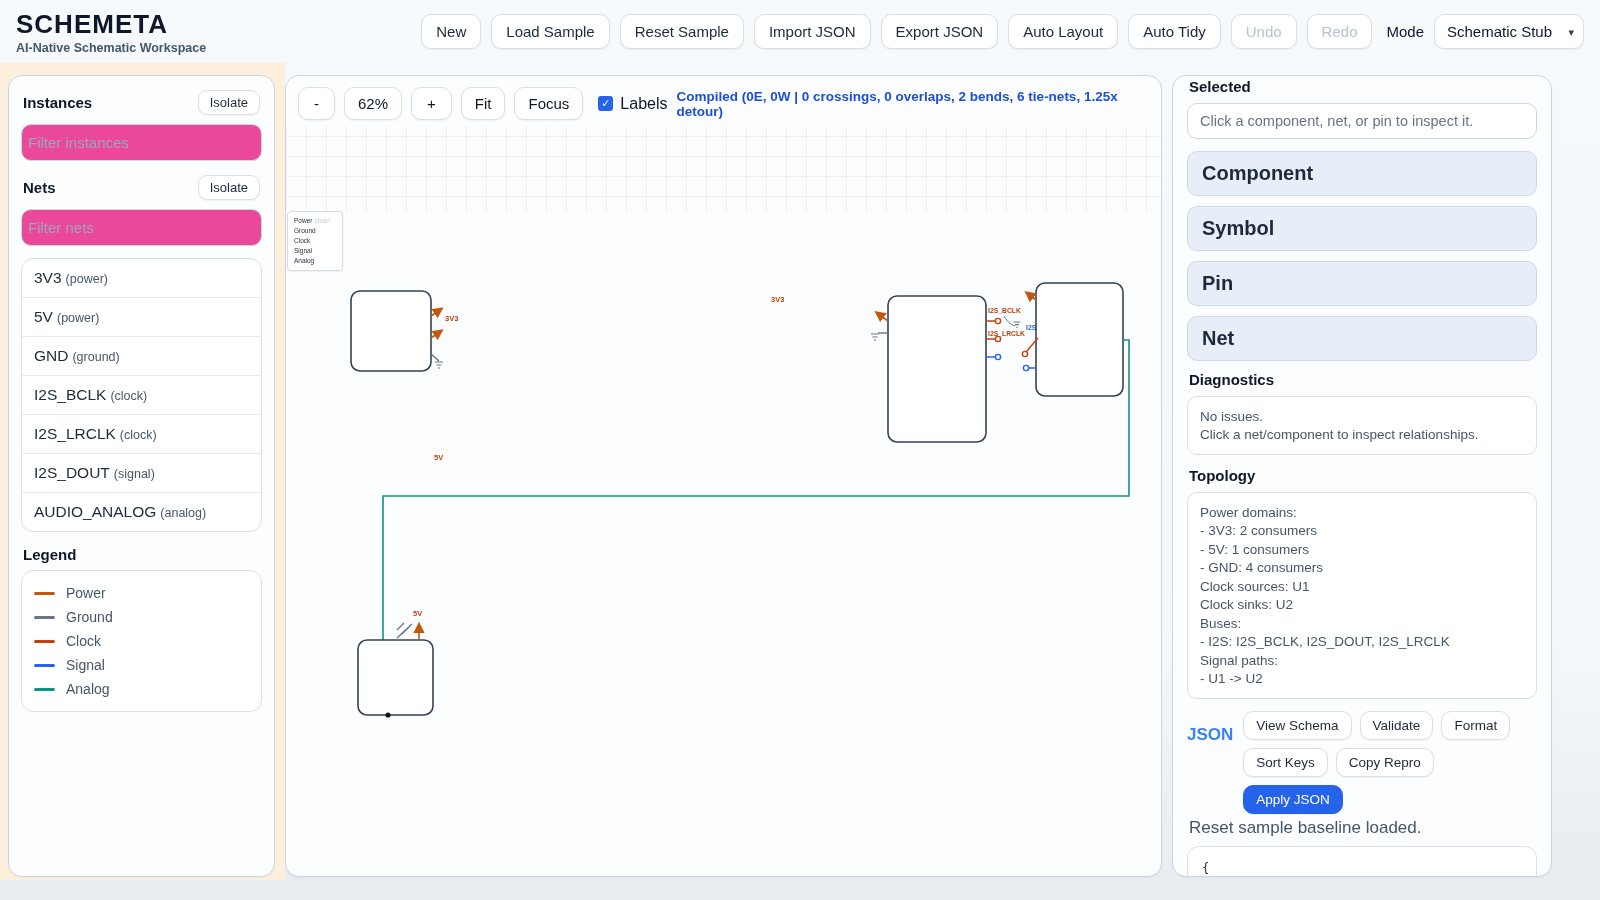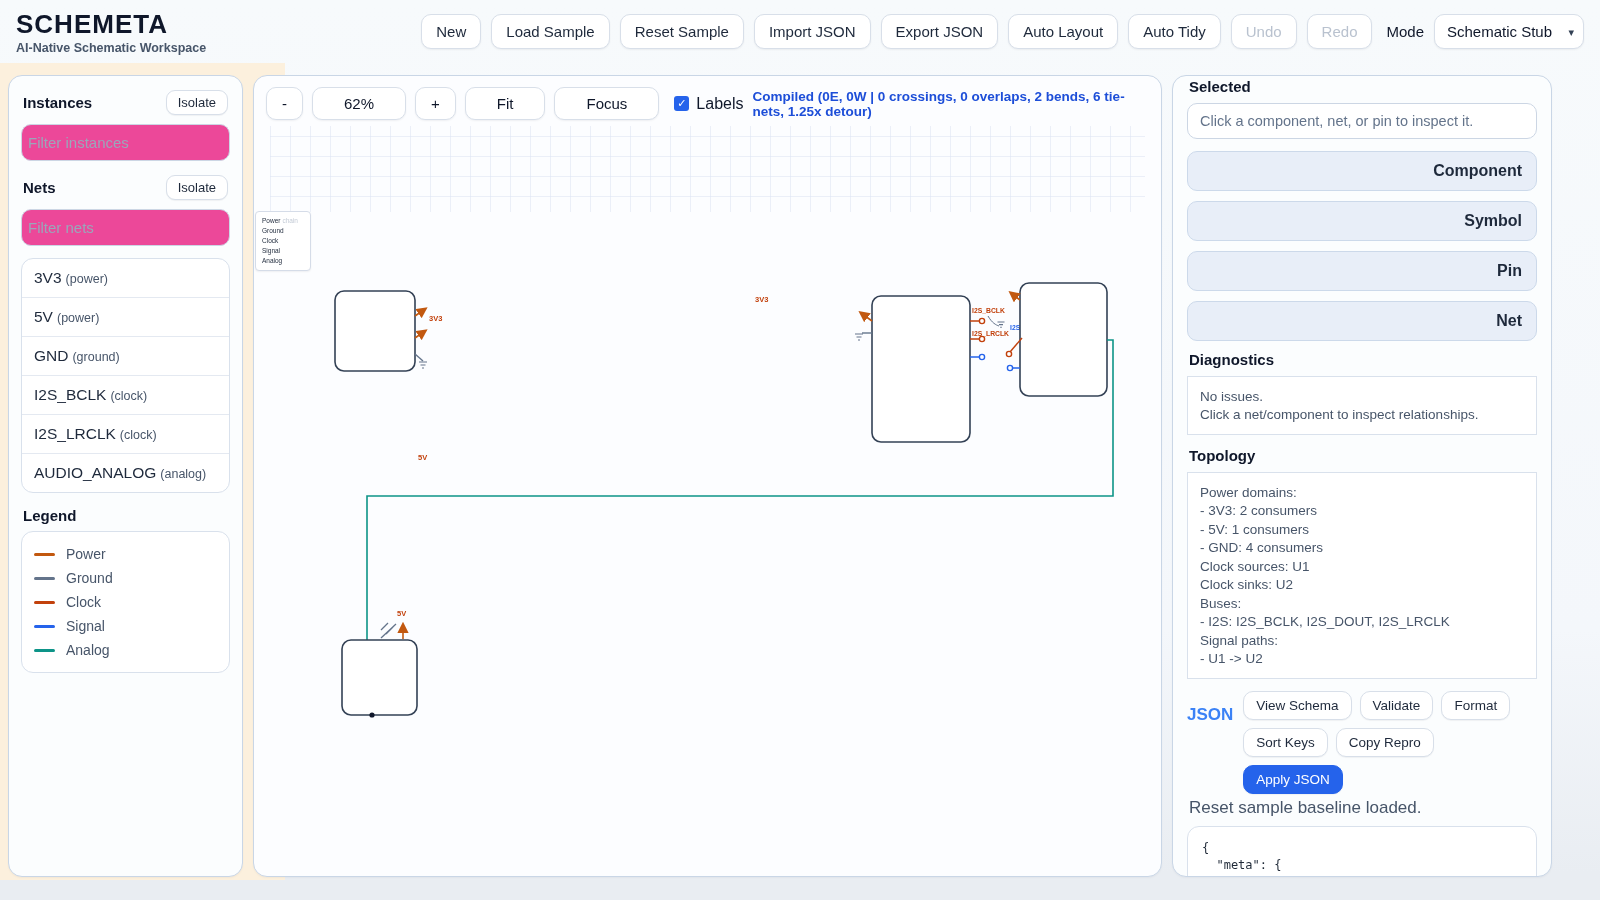--- a/index.html
+++ b/index.html
@@ -23,21 +23,21 @@
   .mode-label { font-size:15px; color:#0f172a; margin-left:4px; }
   .select-wrap { position:relative; }
   .select-wrap select { appearance:none; -webkit-appearance:none; background:#fff; border:1px solid #d8dfe9;
     border-radius:10px; padding:8px 30px 8px 12px; font-size:15px; color:#0f172a; font-family:inherit;
     box-shadow:0 1px 2px rgba(15,23,42,.06); }
   .select-caret { position:absolute; right:10px; top:50%; transform:translateY(-50%); font-size:11px; color:#334155; pointer-events:none; }
 
   
   .main { position:relative; display:flex; gap:10px; margin:12px 8px 0 8px; padding-right:40px; height:802px; }
   .panel { background:#fbfdfe; border:1px solid #c9d6e6; border-radius:14px; box-shadow:0 1px 2px rgba(15,23,42,.04); }
-  .left-panel  { width:235px; padding:12px; overflow:hidden; }
+  .left-panel  { width:267px; padding:12px; overflow:hidden; }
   .canvas-panel{ flex:1; position:relative; overflow:hidden; background:#fcfdff; }
   .right-panel { width:380px; padding:0 14px; overflow:hidden; }
 
   
   .sec-head { display:flex; align-items:center; justify-content:space-between; margin:2px 2px 9px 2px; }
   .sec-title { font-size:15px; font-weight:700; color:#0f172a; }
   .btn-sm { background:#fff; border:1px solid #d8dfe9; border-radius:9px; padding:4px 11px; font-size:13px;
     color:#1e293b; font-family:inherit; cursor:pointer; box-shadow:0 1px 1px rgba(15,23,42,.05); }
   .filter-input { width:100%; border:1px solid #ccd6e4; border-radius:10px; background:#ec4899;
     padding:9px 6px; font-size:15px; color:#1e293b; font-family:inherit; margin-bottom:12px; }
@@ -46,40 +46,40 @@
   .rowline { padding:10px 12px; font-size:15.5px; color:#1e293b; border-top:1px solid #e4e9f1; cursor:pointer; }
   .rowline:first-child { border-top:none; }
   .net-kind { font-size:12.5px; color:#475569; margin-left:4px; }
   .legend-card { border:1px solid #d9e1ec; border-radius:12px; background:#fff; padding:10px 12px; }
   .legend-row { display:flex; align-items:center; gap:11px; padding:4px 0; font-size:14px; color:#475569; }
   .legend-swatch { width:21px; height:3px; border-radius:2px; flex:0 0 auto; }
 
   
   .canvas-toolbar { position:absolute; top:0; left:0; right:0; z-index:3; display:flex; align-items:center;
     gap:9px; padding:11px 12px; }
-  .pill { background:#fff; border:1px solid #d8dfe9; border-radius:10px; padding:7px 31px; font-size:15px;
+  .pill { background:#fff; border:1px solid #d8dfe9; border-radius:10px; padding:7px 13px; font-size:15px;
     color:#0f172a; font-family:inherit; cursor:pointer; box-shadow:0 1px 2px rgba(15,23,42,.06); }
   .pill.narrow { padding:7px 15px; }
   .labels-toggle { display:flex; align-items:center; gap:7px; margin-left:6px; font-size:16px; color:#0f172a; cursor:pointer; }
   .cb { width:15px; height:15px; background:#2563eb; border-radius:3px; color:#fff; font-size:11px;
     display:inline-flex; align-items:center; justify-content:center; }
   .compile-status { margin-left:auto; font-size:13.5px; font-weight:700; color:#1d4ed8; padding-right:4px; }
   .canvas-svg { position:absolute; inset:0; width:100%; height:100%; }
   .mini-legend { position:absolute; left:1px; top:135px; z-index:2; width:56px; background:#fff;
     border:1px solid #d5dce8; border-radius:4px; padding:4px 6px; font-size:6.5px; line-height:1.55;
     color:#1e293b; box-shadow:0 1px 2px rgba(15,23,42,.06); }
   .mini-legend .faint { color:#c3cbd6; margin-left:2px; }
 
   
   .rp-title { font-size:15px; font-weight:700; color:#0f172a; margin:2px 2px 8px 2px; }
   .hint-box { border:1px solid #ccd6e4; border-radius:10px; background:#fff; padding:9px 12px;
     font-size:14.5px; color:#64748b; margin-bottom:12px; }
   .acc-row { background:#e8eef8; border:1px solid #ccd9ea; border-radius:10px; padding:10px 14px;
-    font-size:16px; font-weight:700; color:#1e293b; margin-bottom:10px; cursor:pointer;text-align:right; }
-  .info-box { border:1px solid #d9e1ec; border-radius:0; background:#fff; padding:10px 12px;
+    font-size:20px; font-weight:700; color:#1e293b; margin-bottom:10px; cursor:pointer; }
+  .info-box { border:1px solid #d9e1ec; border-radius:10px; background:#fff; padding:10px 12px;
     font-size:14px; color:#475569; margin-bottom:12px; line-height:1.15; }
   .info-box .tline { padding:1.5px 0; font-size:13.5px; }
   .json-head { display:flex; align-items:flex-start; gap:10px; margin:4px 0 4px 0; }
   .json-title { font-size:17px; font-weight:700; color:#3b82f6; padding-top:14px; }
   .json-btns { display:flex; flex-wrap:wrap; gap:8px; }
   .btn-xs { background:#fff; border:1px solid #d8dfe9; border-radius:10px; padding:6px 12px; font-size:13.5px;
     color:#1e293b; font-family:inherit; cursor:pointer; box-shadow:0 1px 1px rgba(15,23,42,.05); }
   .btn-xs.primary { background:#2563eb; border-color:#2563eb; color:#fff; }
   .json-status { font-size:17px; color:#475569; margin:4px 0 8px 2px; }
   .code-box { border:1px solid #d9e1ec; border-radius:12px; background:#fff; padding:13px 14px;
@@ -132,20 +132,21 @@
       <span class="sec-title">Nets</span>
       <button class="btn-sm">Isolate</button>
     </div>
     <input class="filter-input" placeholder="Filter nets" style="">
     <div class="card">
       <div class="rowline"><span>3V3</span><span class="net-kind">(power)</span></div>
       <div class="rowline"><span>5V</span><span class="net-kind">(power)</span></div>
       <div class="rowline"><span>GND</span><span class="net-kind">(ground)</span></div>
       <div class="rowline"><span>I2S_BCLK</span><span class="net-kind">(clock)</span></div>
       <div class="rowline"><span>I2S_LRCLK</span><span class="net-kind">(clock)</span></div>
+      <div class="rowline"><span>I2S_DOUT</span><span class="net-kind">(signal)</span></div>
       <div class="rowline"><span>AUDIO_ANALOG</span><span class="net-kind">(analog)</span></div>
     </div>
 
     <div class="sec-head" style="margin-bottom:7px;">
       <span class="sec-title">Legend</span>
     </div>
     <div class="legend-card">
       <div class="legend-row">
           <span class="legend-swatch" style="background: rgb(194, 88, 15);"></span>
           <span>Power</span>

